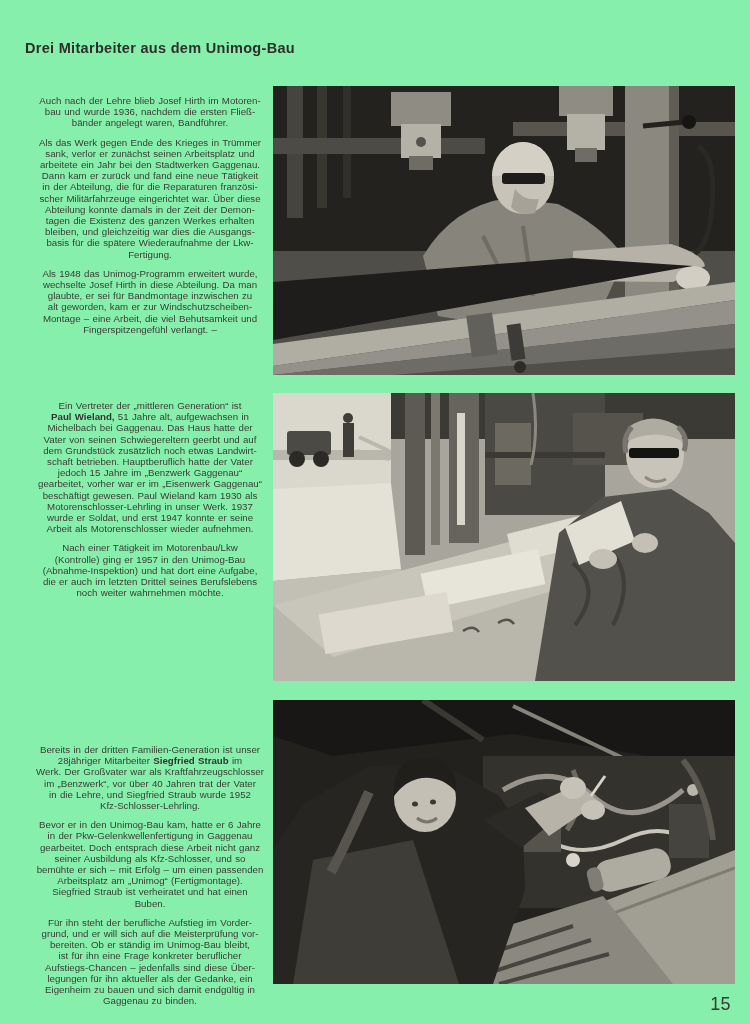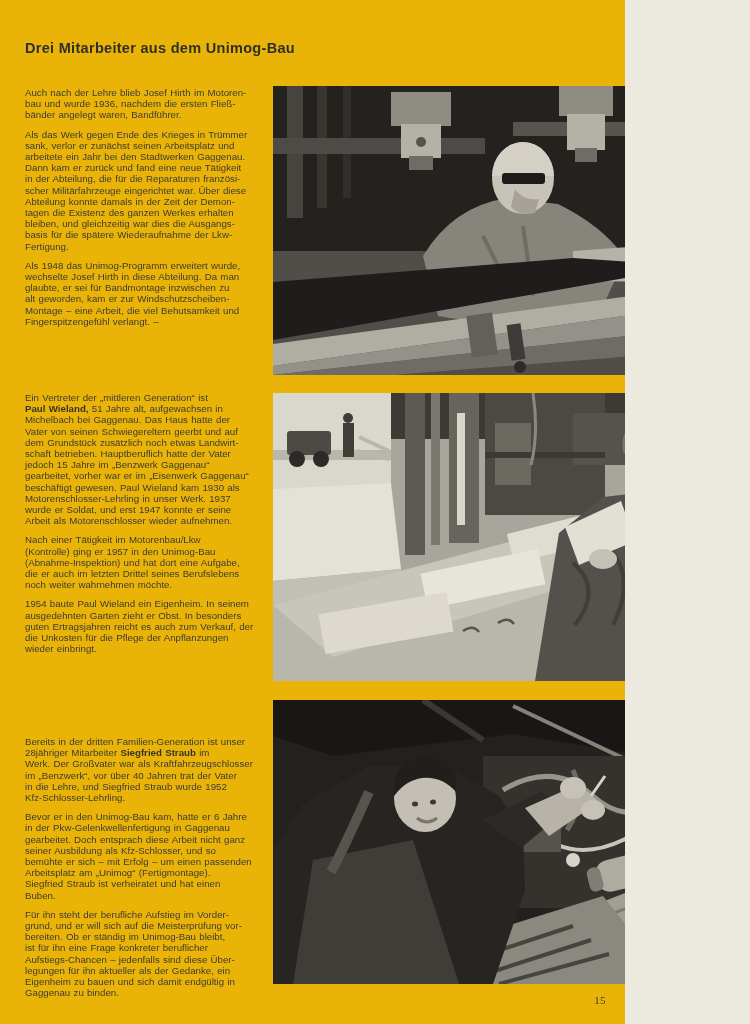--- a/index.html
+++ b/index.html
@@ -1,53 +1,54 @@
 <!DOCTYPE html>
 <html lang="de"><head>
 <meta charset="utf-8">
 <style>
   html,body{margin:0;padding:0;background:#ece9de;}
   .page{
     position:relative;
-    width:625px;height:1024px;
-    background:#eab308;
+    width:750px;height:1024px;
+    background:#86efac;
     font-family:"Liberation Sans", sans-serif;
     color:#3c3c34;
     overflow:hidden;
   }
   .page-title{
     position:absolute;left:25px;top:40px;
     font-size:14.5px;font-weight:700;letter-spacing:.3px;
     color:#2f2f2a;
   }
   .text-col{
     position:absolute;left:25px;width:250px;
     font-size:9.7px;line-height:11.2px;
     letter-spacing:0px;word-spacing:.6px;
     color:#3c3c34;
   }
   .text-col .para{
-    margin:0 0 8px 0;
+    margin:8px 0 8px 0;
     white-space:pre-line;
+    text-align:center;
   }
   .text-col .para:last-child{margin-bottom:0;}
   .bold{font-weight:700;color:#34342e;}
   #section-0{top:87px;}
   #section-1{top:392px;}
   #section-2{top:736px;}
   .photo{
     position:absolute;left:273px;width:462px;display:block;
     background:#2a2a27;
   }
   #photo-0{top:86px;height:289px;}
   #photo-1{top:393px;height:288px;}
   #photo-2{top:700px;height:284px;}
   .page-number{
     position:absolute;right:19px;top:994px;
-    font-size:11px;color:#3a3a33;letter-spacing:.4px;font-family:Liberation Serif, serif;
+    font-size:18px;color:#3a3a33;letter-spacing:.4px;
   }
 </style>
 </head>
 <body>
 
 <div class="page">
 
   <div class="page-title">Drei Mitarbeiter aus dem Unimog-Bau</div>
 
   <div class="text-col" id="section-0">
@@ -83,25 +84,20 @@
 gearbeitet, vorher war er im „Eisenwerk Gaggenau“
 beschäftigt gewesen. Paul Wieland kam 1930 als
 Motorenschlosser-Lehrling in unser Werk. 1937
 wurde er Soldat, und erst 1947 konnte er seine
 Arbeit als Motorenschlosser wieder aufnehmen.</span></p>
       <p class="para"><span>Nach einer Tätigkeit im Motorenbau/Lkw
 (Kontrolle) ging er 1957 in den Unimog-Bau
 (Abnahme-Inspektion) und hat dort eine Aufgabe,
 die er auch im letzten Drittel seines Berufslebens
 noch weiter wahrnehmen möchte.</span></p>
-      <p class="para"><span>1954 baute Paul Wieland ein Eigenheim. In seinem
-ausgedehnten Garten zieht er Obst. In besonders
-guten Ertragsjahren reicht es auch zum Verkauf, der
-die Unkosten für die Pflege der Anpflanzungen
-wieder einbringt.</span></p>
     </div>
   <div class="text-col" id="section-2">
       <p class="para"><span>Bereits in der dritten Familien-Generation ist unser
 28jähriger Mitarbeiter </span><span class="bold">Siegfried Straub</span><span> im
 Werk. Der Großvater war als Kraftfahrzeugschlosser
 im „Benzwerk“, vor über 40 Jahren trat der Vater
 in die Lehre, und Siegfried Straub wurde 1952
 Kfz-Schlosser-Lehrling.</span></p>
       <p class="para"><span>Bevor er in den Unimog-Bau kam, hatte er 6 Jahre
 in der Pkw-Gelenkwellenfertigung in Gaggenau

